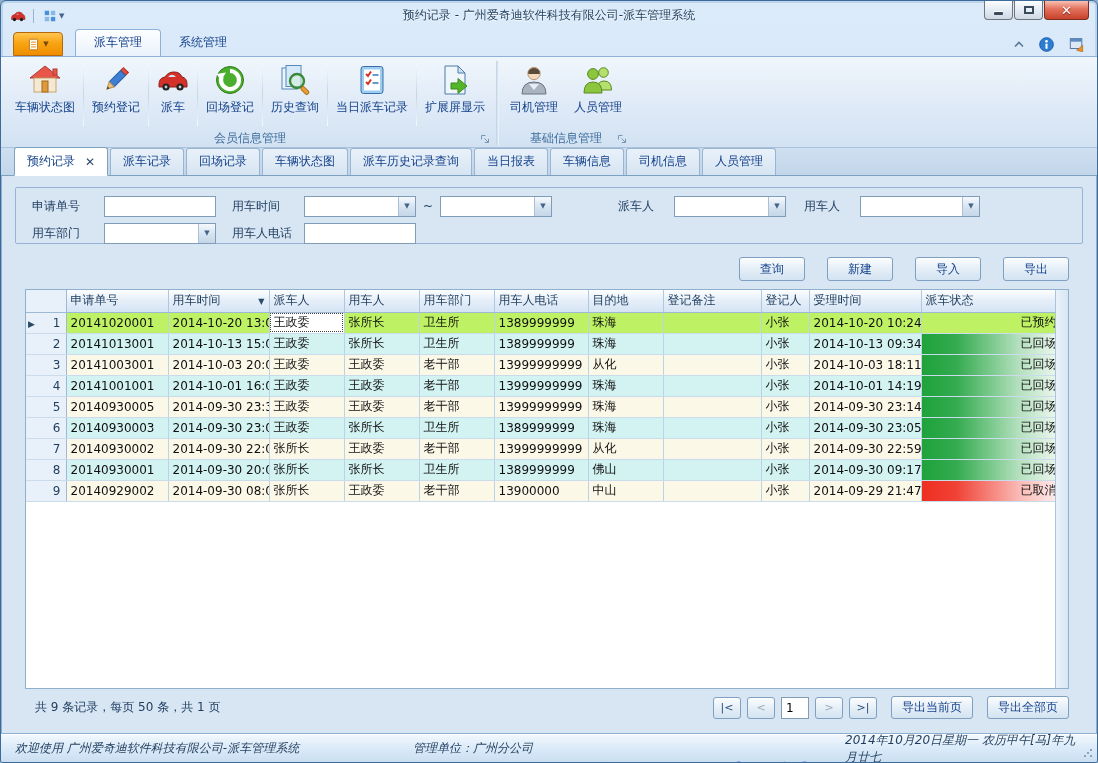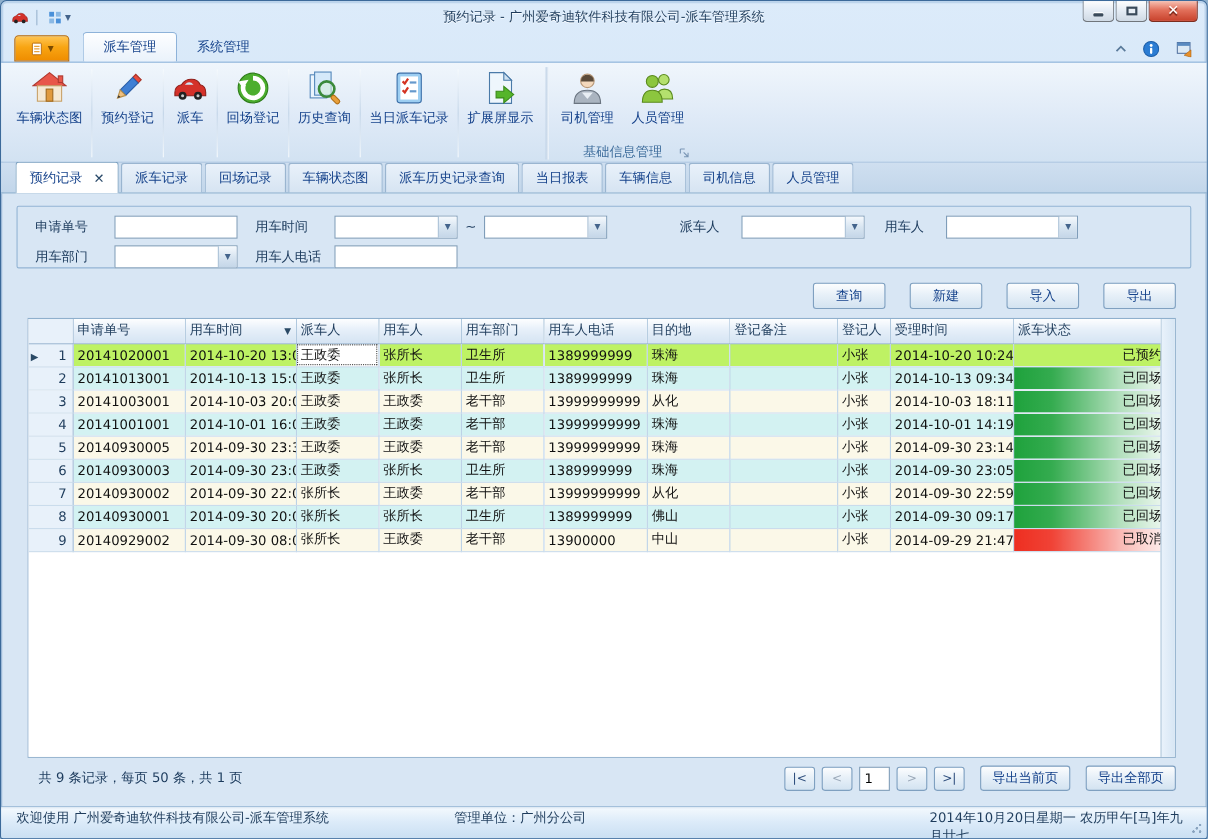--- a/index.html
+++ b/index.html
@@ -85,21 +85,21 @@
   .pager { display:flex; align-items:center; margin:7px 27px 0 33px; }
   .pager-summary { color:#1b3a5c; }
   .pager-right { margin-left:auto; display:flex; align-items:center; gap:6px; }
   .pbtn { min-width:28px; height:22px; border:1px solid #7fa0c0; border-radius:3px; background:linear-gradient(#fcfdfe,#e7f0f8 45%,#d3e3f1); color:#2a4a7a; display:flex; align-items:center; justify-content:center; font-size:11px; }
   .pbtn.disabled { color:#9aa8b8; }
   .page-input { width:28px; height:22px; border:1px solid #7f9db9; text-align:left; padding:0 4px; font:12px "DejaVu Sans",sans-serif; }
   .pexport { min-width:74px; height:23px; margin-left:8px; }
 
   
   .statusbar { height:28px; flex:none; border-top:1px solid #fff; background:linear-gradient(#f2f8fd,#dcebf9 45%,#cadff2);
-               display:flex; align-items:flex-start; padding:0 10px 0 14px; color:#1e3c5c; position:relative; }
+               display:flex; align-items:center; padding:0 10px 0 14px; color:#1e3c5c; position:relative;font-style:italic; }
   .sb-welcome { width:398px; }
   .sb-org { width:146px; }
   .sb-user { width:168px;margin-top:40px; }
   .sb-license { width:118px; color:#0024cc; font-weight:bold; text-decoration:underline;margin-top:40px; }
   .sb-date { flex:1; }
   .grip { position:absolute; right:4px; bottom:4px; width:10px; height:10px;
           background:radial-gradient(circle at 2px 8px,#8aa4bf 1px,transparent 1.4px), radial-gradient(circle at 8px 8px,#8aa4bf 1px,transparent 1.4px), radial-gradient(circle at 8px 2px,#8aa4bf 1px,transparent 1.4px), radial-gradient(circle at 5px 5px,#8aa4bf 1px,transparent 1.4px); }
 </style>
 </head>
 <body>
@@ -234,20 +234,29 @@
           <span class="lbl">当日派车记录</span>
         </span>
         <span class="rbtn-sep"></span>
         <span class="rbtn">
           <svg viewBox="0 0 32 32" width="32" height="32">
               <path d="M6 2h13l7 7v21H6z" fill="#eef6fc" stroke="#4a7aa8"></path>
               <path d="M19 2l7 7h-7z" fill="#cfe2f2" stroke="#4a7aa8"></path>
               <path d="M12 19h7v-4.5l9 7.5-9 7.5V25h-7z" fill="#55b52a" stroke="#3a8a1a"></path>
             </svg>
           <span class="lbl">扩展屏显示</span>
+        </span>
+      </div>
+      <div class="rgroup-footer">
+        <span>会员信息管理</span>
+        <span class="launcher">
+          <svg viewBox="0 0 10 10" width="10" height="10">
+              <path d="M1.5 1.5h4M1.5 1.5v4" stroke="#7a96b5" fill="none"></path>
+              <path d="M4.5 4.5l4 4M8.5 4.8v3.7H4.8" stroke="#7a96b5" fill="none"></path>
+            </svg>
         </span>
       </div>
     </div>
     <div class="group-sep"></div>
     <div class="rgroup">
       <div class="rgroup-buttons">
         <span class="rbtn">
           <svg viewBox="0 0 32 32" width="32" height="32">
               <path d="M4 30q0-12 12-12t12 12z" fill="#aab4c0" stroke="#6a7480"></path>
               <circle cx="16" cy="9.5" r="6.2" fill="#f3d8bc" stroke="#b89878"></circle>

